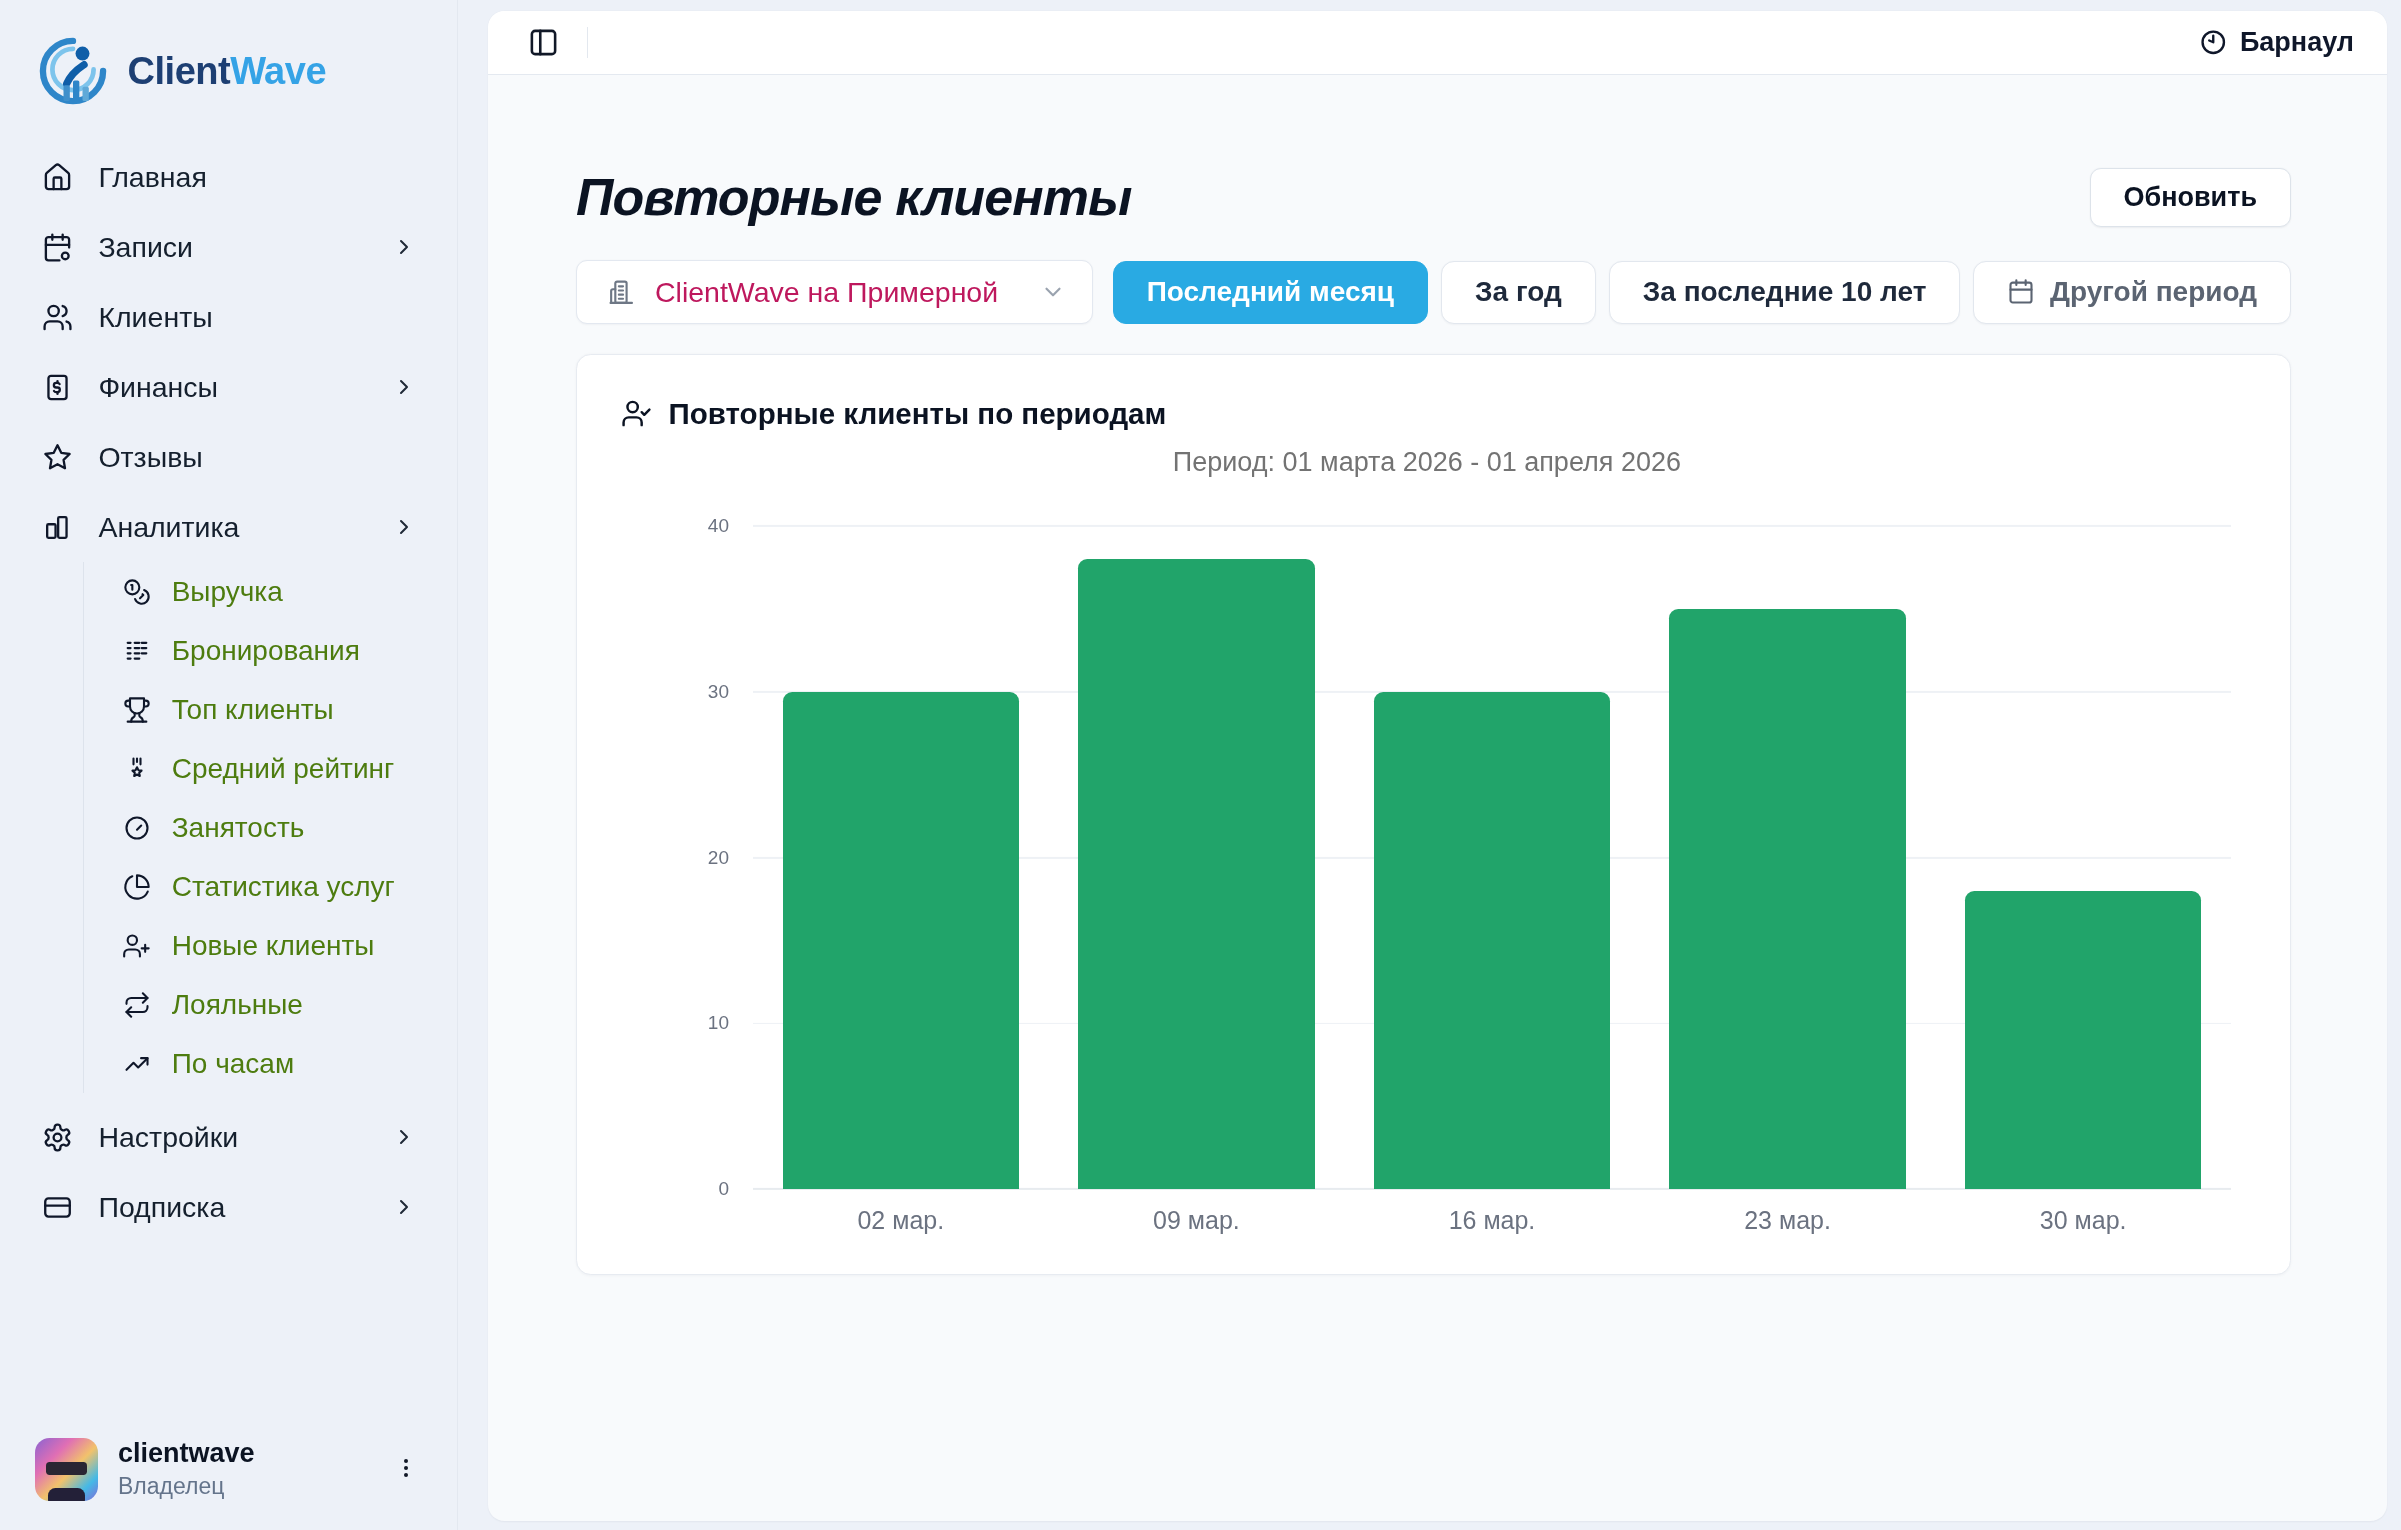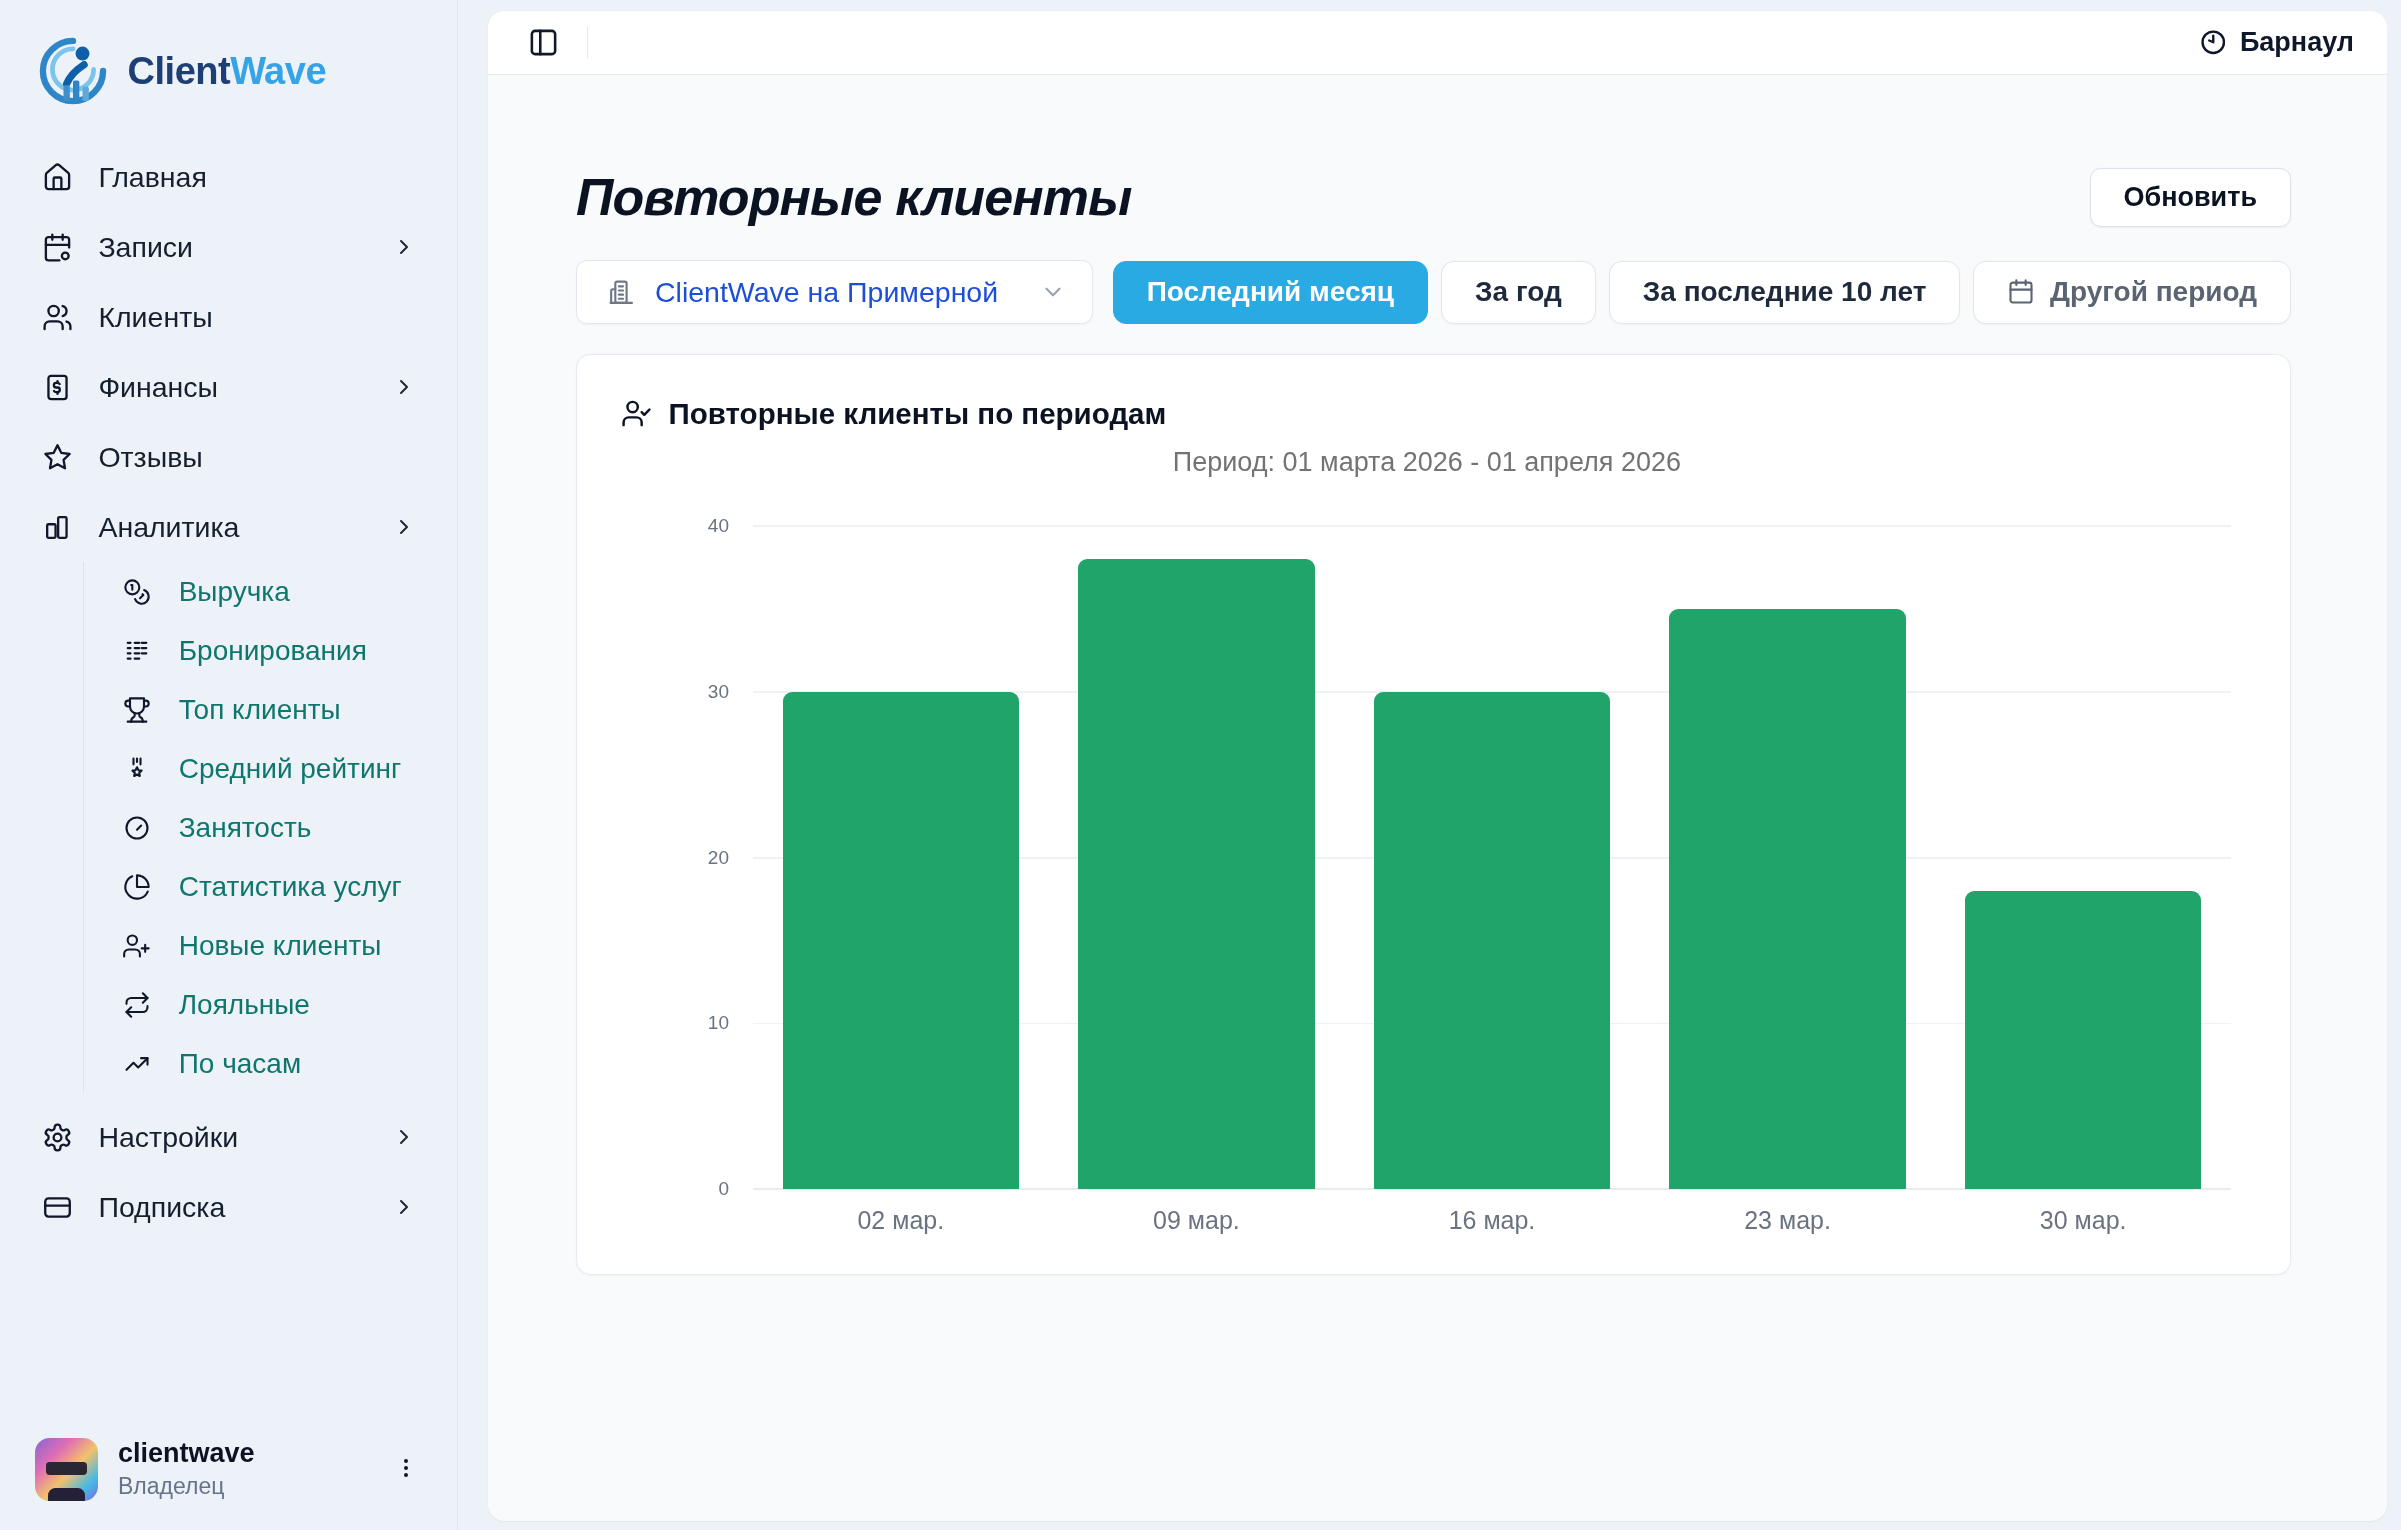--- a/index.html
+++ b/index.html
@@ -27,23 +27,23 @@
     font-size:28.5px; font-weight:500; color:#15202e;
   }
   .nav-item .ic { color:#0f172a; }
   .nav-item .chev { margin-left:auto; color:#1f2937; }
 
   .submenu {
     margin-left:59px; border-left:1.8px solid #dde3ec; padding-left:29.5px;
     display:flex; flex-direction:column; margin-bottom:9.2px;
   }
   .sub-item {
-    display:flex; align-items:center; gap:28px; height:59px;
+    display:flex; align-items:center; gap:21px; height:59px;
     padding:0 9.2px; border-radius:11px; cursor:pointer;
-    font-size:28px; font-weight:400; color:#0f766e;
+    font-size:28px; font-weight:400; color:#4d7c0f;
   }
   .sub-item .ic { color:#0f172a; }
 
   .user-row { margin-top:auto; display:flex; align-items:center; gap:20px; padding:9.2px 7.4px 5.5px 11px; }
   .avatar {
     width:63px; height:63px; border-radius:14.7px; position:relative; overflow:hidden; flex:0 0 auto;
     background:linear-gradient(135deg,#8a63d2 0%,#e06fb4 30%,#f2c26b 55%,#45b9e6 80%,#7f6ad8 100%);
   }
   .avatar .glasses { position:absolute; left:11px; top:24px; width:41px; height:13px; background:#2a2633; border-radius:3.7px; }
   .avatar .suit { position:absolute; left:13px; bottom:-7.4px; width:37px; height:20px; background:#232038; border-radius:7.4px 7.4px 0 0; }
@@ -75,21 +75,21 @@
     box-shadow:0 0.9px 1.8px rgba(16,24,40,.06); font-family:inherit;
   }
 
   .filter-row { display:flex; align-items:center; margin-top:33px; }
   .branch-select {
     width:517px; height:64px; background:#fff; border:0.9px solid #e3e8f0; border-radius:11px;
     display:flex; align-items:center; gap:20px; padding:0 26px 0 29.5px; cursor:pointer;
     box-shadow:0 0.9px 1.8px rgba(16,24,40,.04);
   }
   .branch-select .b-ic { color:#6e7785; }
-  .branch-select .val { font-size:28.5px; color:#1d4ed8; }
+  .branch-select .val { font-size:28.5px; color:#be185d; }
   .branch-select .chev { margin-left:auto; color:#9aa3af; }
 
   .seg { margin-left:auto; display:flex; align-items:center; gap:13px; }
   .seg-btn {
     height:63px; padding:0 33px; border-radius:13px; display:flex; align-items:center; gap:14.7px;
     font-size:28px; font-weight:700; cursor:pointer; font-family:inherit;
     background:#fff; border:0.9px solid #e2e7ee; color:#1e293b;
     box-shadow:0 0.9px 1.8px rgba(16,24,40,.04);
   }
   .seg-btn.active { background:var(--accent,#29aae3); border-color:var(--accent,#29aae3); color:#fff; box-shadow:none; }

